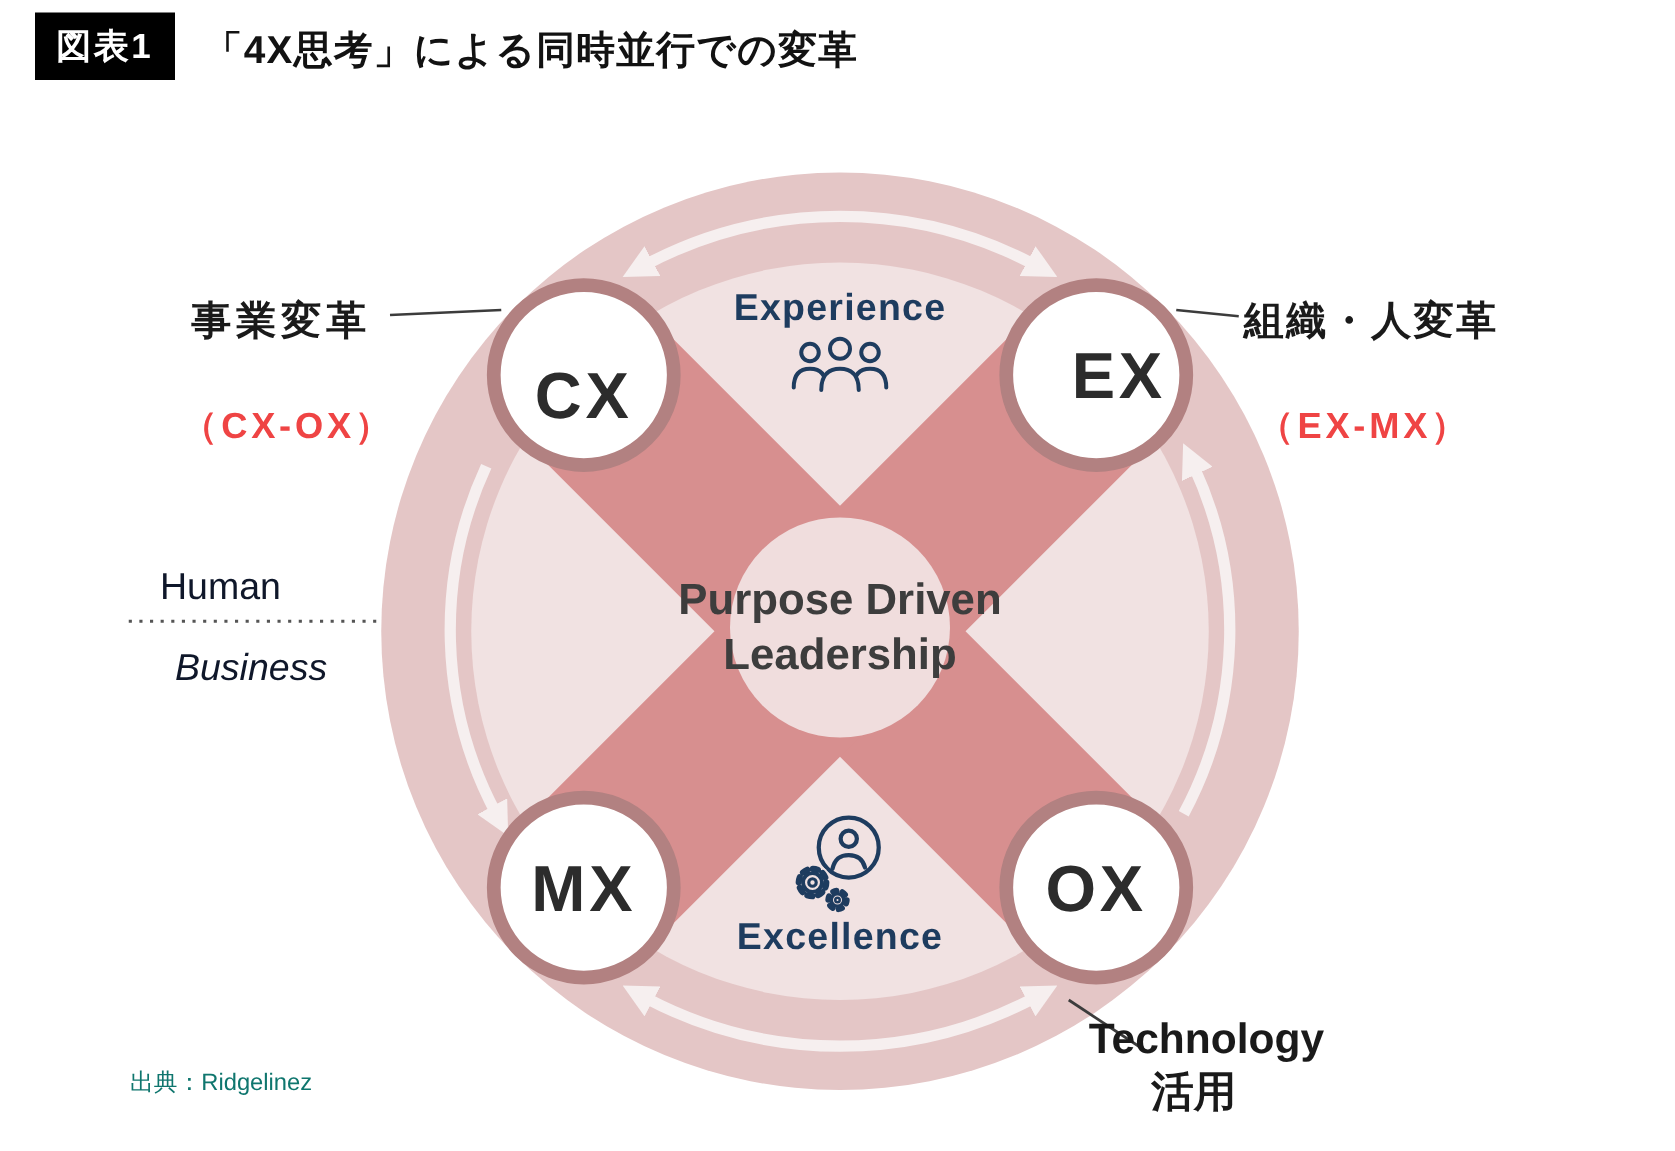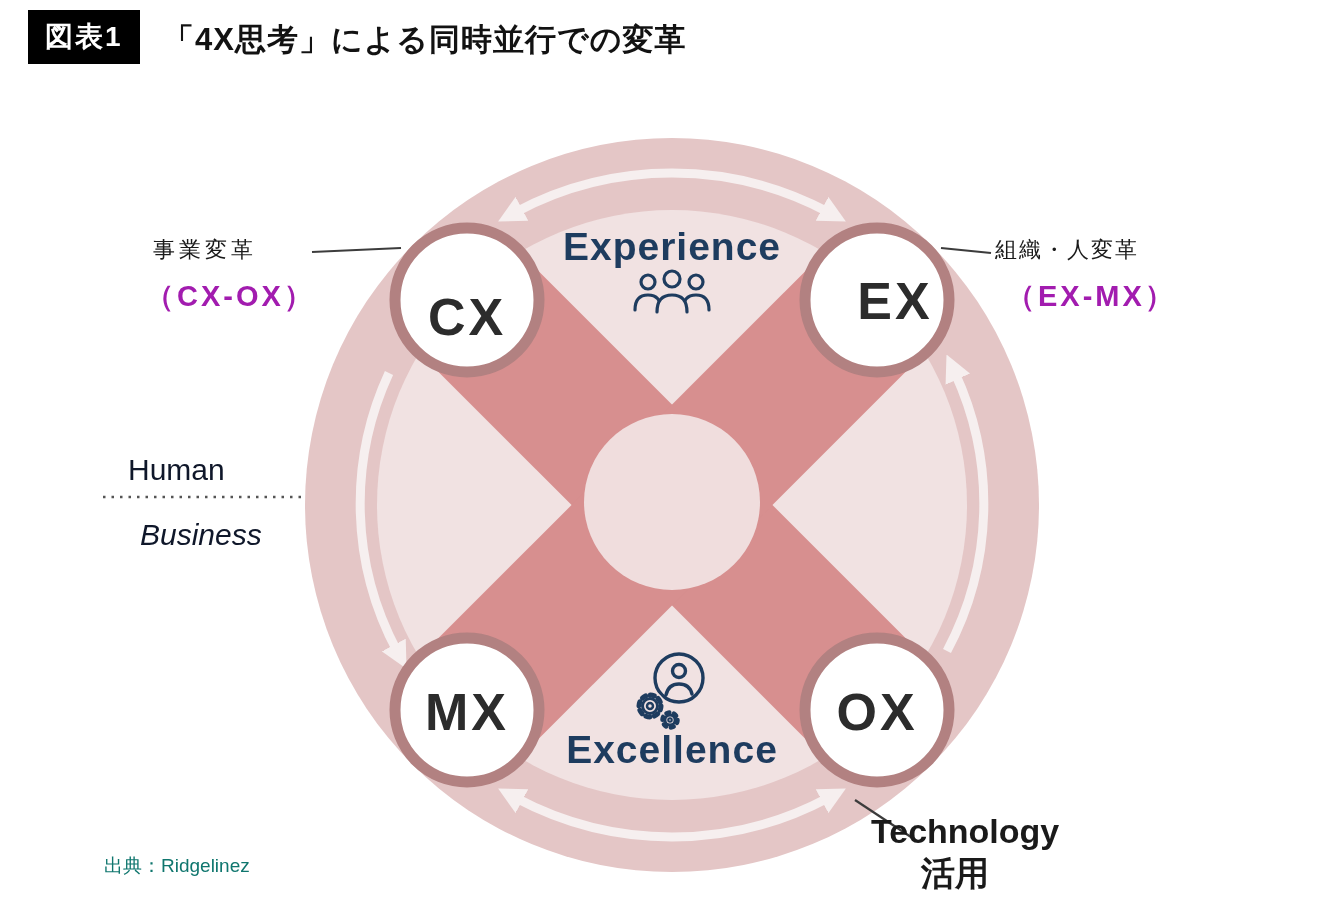--- a/index.html
+++ b/index.html
@@ -5,24 +5,24 @@
   html,body{margin:0;padding:0;}
   body{
     width:1340px;height:921px;background:#ffffff;position:relative;overflow:hidden;
     font-family:"Liberation Sans","DejaVu Sans",sans-serif;color:#1a1a1a;
   }
   .abs{position:absolute;}
   .ctr{transform:translate(-50%,-50%);white-space:nowrap;text-align:center;}
   .badge{background:#000;color:#fff;font-size:28px;font-weight:700;padding:8px 17px;letter-spacing:2px;}
   .title{font-size:31px;font-weight:700;color:#121212;letter-spacing:1px;white-space:nowrap;text-align:center;}
   .node-label{font-size:52px;font-weight:700;color:#2c2c2c;letter-spacing:3px;}
-  .axis-label{font-size:39px;font-weight:700;color:#1e3c5f;letter-spacing:1px;}
+  .axis-label{font-size:30px;font-weight:700;color:#1e3c5f;letter-spacing:1px;}
   .center-label{font-size:35px;font-weight:700;color:#3d3d3d;line-height:1.25;}
-  .annot{font-size:22px;font-weight:400;color:#1a1a1a;letter-spacing:4px;white-space:nowrap;}
-  .annot-sub{font-size:29px;font-weight:700;color:#a21caf;letter-spacing:3px;white-space:nowrap;}
+  .annot{font-size:32px;font-weight:700;color:#1a1a1a;letter-spacing:4px;white-space:nowrap;}
+  .annot-sub{font-size:29px;font-weight:700;color:#ef4444;letter-spacing:3px;white-space:nowrap;margin-top:44px;}
   .hb{font-size:30px;font-weight:500;color:#0f172a;white-space:nowrap;}
   .tech{font-size:34px;font-weight:700;color:#1a1a1a;white-space:nowrap;}
   .source{font-size:19px;color:#0f766e;white-space:nowrap;}
 </style>
 </head>
 <body>
 
 <svg class="abs" style="left:0;top:0;" width="1340" height="921" viewBox="0 0 1340 921">
   <defs>
     <marker id="ah" viewBox="0 0 10 10" refX="2.5" refY="5" markerWidth="3" markerHeight="3" orient="auto-start-reverse">
@@ -83,20 +83,22 @@
 
 <div class="abs ctr node-label" style="left:467px;top:317px;">CX</div>
 <div class="abs ctr node-label" style="left:895px;top:301px;text-align:center;">EX</div>
 <div class="abs ctr node-label" style="left:467px;top:712px;">MX</div>
 <div class="abs ctr node-label" style="left:877px;top:712px;">OX</div>
 
 <div class="abs ctr axis-label" style="left:672px;top:247px;">Experience</div>
 <div class="abs ctr axis-label" style="left:672px;top:750px;">Excellence</div>
 
 <div class="abs ctr center-label" style="left:672px;top:502px;">
+  <div>Purpose Driven</div>
+  <div>Leadership</div>
 </div>
 
 <div class="abs annot" style="left:153px;top:235px;">事業変革</div>
 <div class="abs annot-sub" style="left:145px;top:277px;">（CX-OX）</div>
 
 <div class="abs annot" style="left:995px;top:235px;letter-spacing:2px;">組織・人変革</div>
 <div class="abs annot-sub" style="left:1006px;top:277px;">（EX-MX）</div>
 
 <div class="abs hb" style="left:128px;top:453px;">Human</div>
 <div class="abs hb" style="left:140px;top:518px;font-style:italic;">Business</div>

